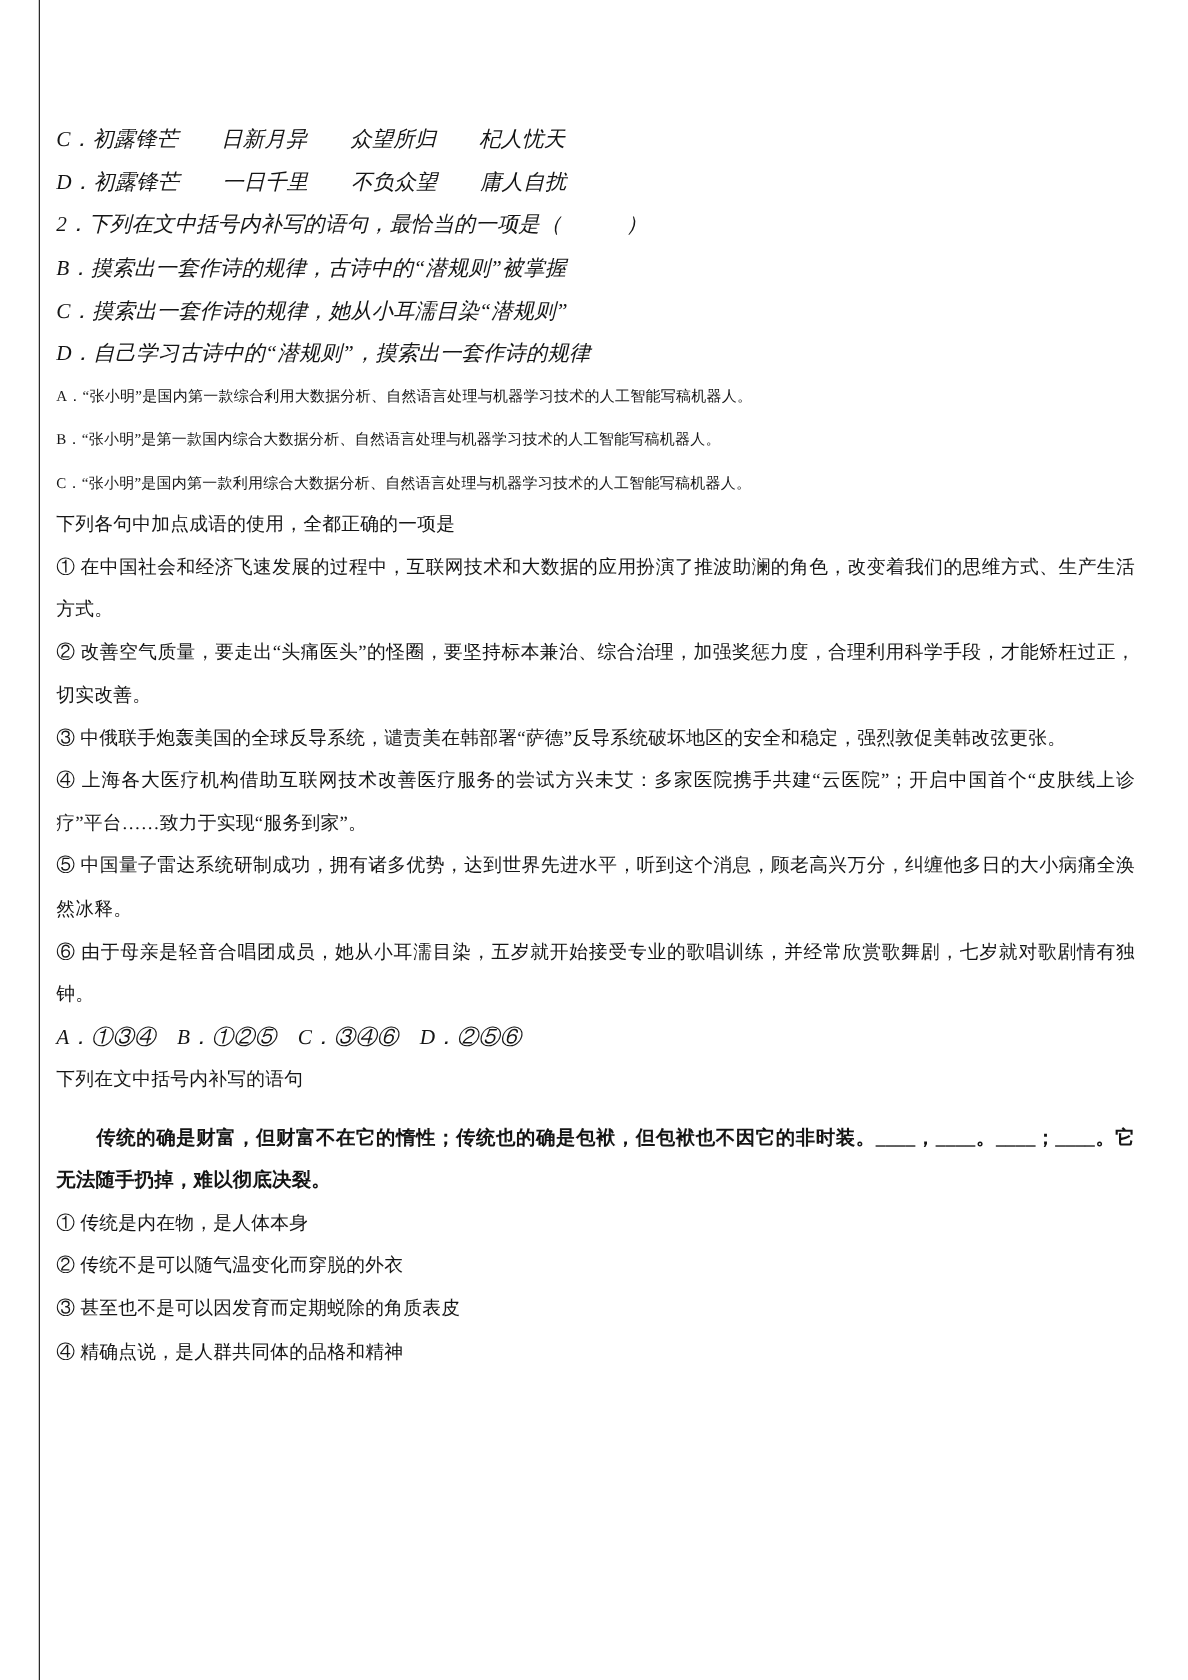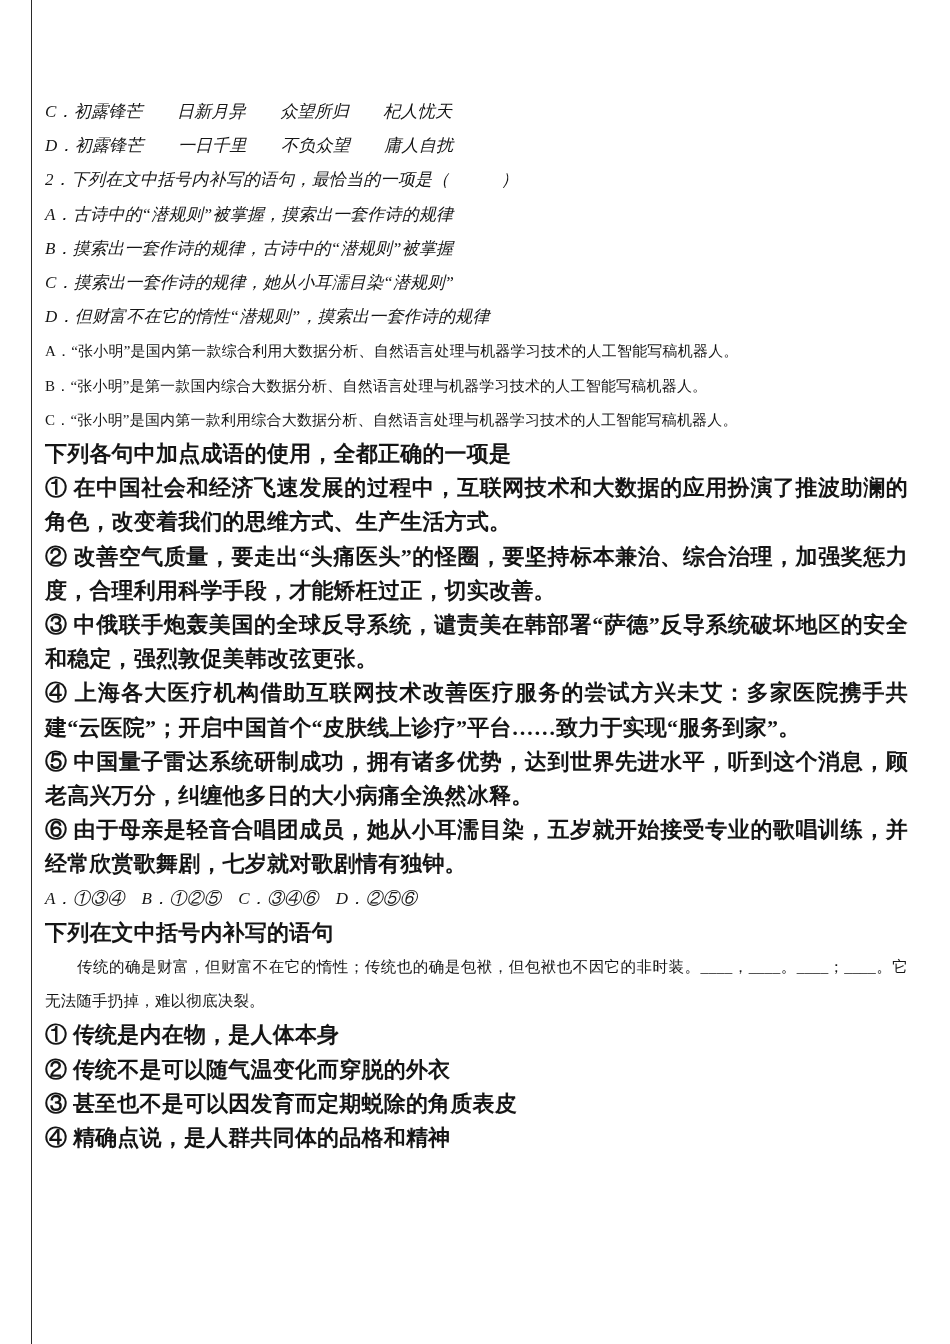--- a/index.html
+++ b/index.html
@@ -34,45 +34,45 @@
     line-height: 34.2px;
     text-align: justify;
     letter-spacing: 0.2px;
     word-break: break-all;
   }
   .line.normal {
     font-weight: 400;
     font-style: italic;
   }
   .line.small {
-    font-size: 15px;
+    font-size: 12px;
     font-weight: 400;
   }
   .line.bold {
-    font-weight: 700;
-    font-size: 22px;
+    font-weight: 400;
+    font-size: 15px;
   }
   .line.kaiti {
-    font-weight: 400;
+    font-weight: 700;
     font-size: 15.5px;
+    margin-top: 12px;
   }
 </style>
 </head>
 <body>
 
 <div class="page-border-line"></div>
 
 <div class="doc-body">
     <div class="line normal">C．初露锋芒　　日新月异　　众望所归　　杞人忧天</div>
     <div class="line normal">D．初露锋芒　　一日千里　　不负众望　　庸人自扰</div>
     <div class="line normal">2．下列在文中括号内补写的语句，最恰当的一项是（　　　）</div>
-    <div class="line normal">A．古诗中的“潜规则”被掌握，摸索出一套作诗的规律</div>
     <div class="line normal">B．摸索出一套作诗的规律，古诗中的“潜规则”被掌握</div>
     <div class="line normal">C．摸索出一套作诗的规律，她从小耳濡目染“潜规则”</div>
-    <div class="line normal">D．但财富不在它的惰性“潜规则”，摸索出一套作诗的规律</div>
+    <div class="line normal">D．自己学习古诗中的“潜规则”，摸索出一套作诗的规律</div>
     <div class="line small">A．“张小明”是国内第一款综合利用大数据分析、自然语言处理与机器学习技术的人工智能写稿机器人。</div>
     <div class="line small">B．“张小明”是第一款国内综合大数据分析、自然语言处理与机器学习技术的人工智能写稿机器人。</div>
     <div class="line small">C．“张小明”是国内第一款利用综合大数据分析、自然语言处理与机器学习技术的人工智能写稿机器人。</div>
     <div class="line bold">下列各句中加点成语的使用，全都正确的一项是</div>
     <div class="line bold">① 在中国社会和经济飞速发展的过程中，互联网技术和大数据的应用扮演了推波助澜的角色，改变着我们的思维方式、生产生活方式。</div>
     <div class="line bold">② 改善空气质量，要走出“头痛医头”的怪圈，要坚持标本兼治、综合治理，加强奖惩力度，合理利用科学手段，才能矫枉过正，切实改善。</div>
     <div class="line bold">③ 中俄联手炮轰美国的全球反导系统，谴责美在韩部署“萨德”反导系统破坏地区的安全和稳定，强烈敦促美韩改弦更张。</div>
     <div class="line bold">④ 上海各大医疗机构借助互联网技术改善医疗服务的尝试方兴未艾：多家医院携手共建“云医院”；开启中国首个“皮肤线上诊疗”平台……致力于实现“服务到家”。</div>
     <div class="line bold">⑤ 中国量子雷达系统研制成功，拥有诸多优势，达到世界先进水平，听到这个消息，顾老高兴万分，纠缠他多日的大小病痛全涣然冰释。</div>
     <div class="line bold">⑥ 由于母亲是轻音合唱团成员，她从小耳濡目染，五岁就开始接受专业的歌唱训练，并经常欣赏歌舞剧，七岁就对歌剧情有独钟。</div>

